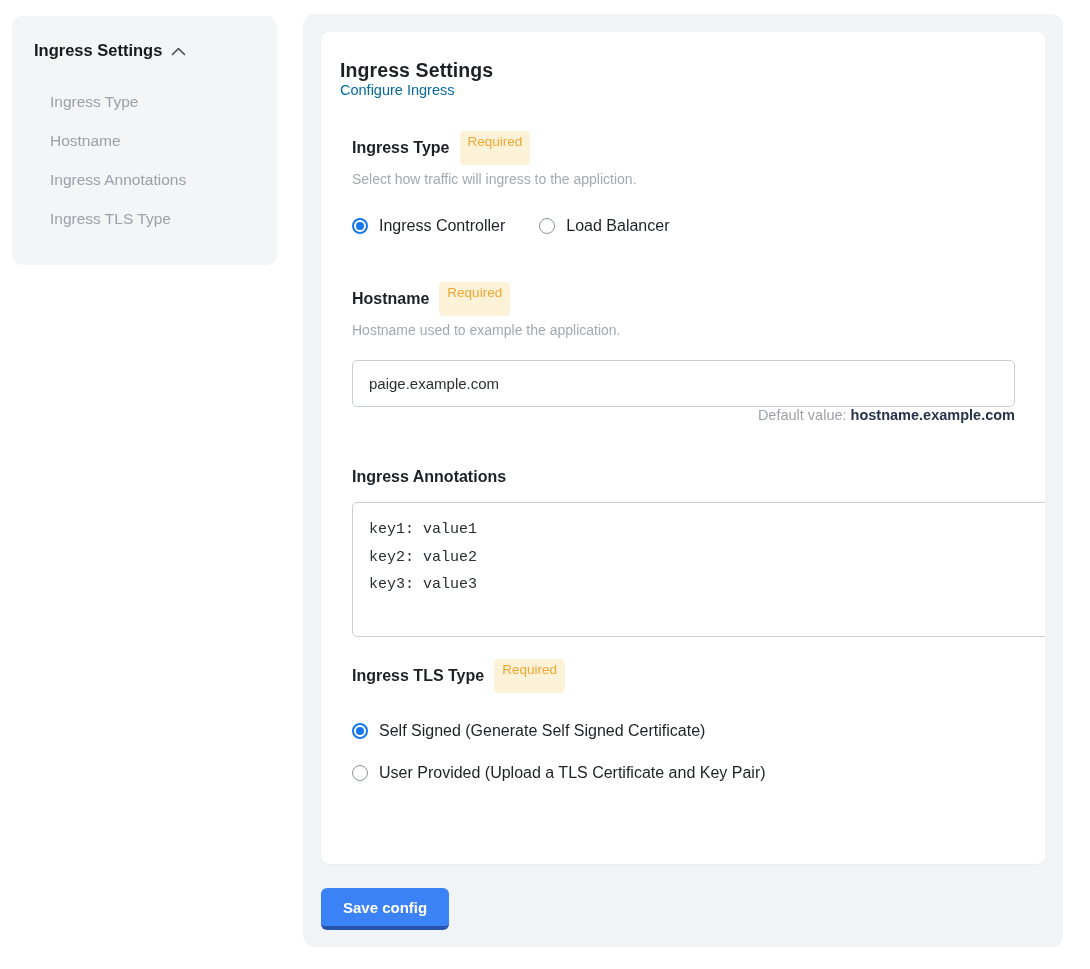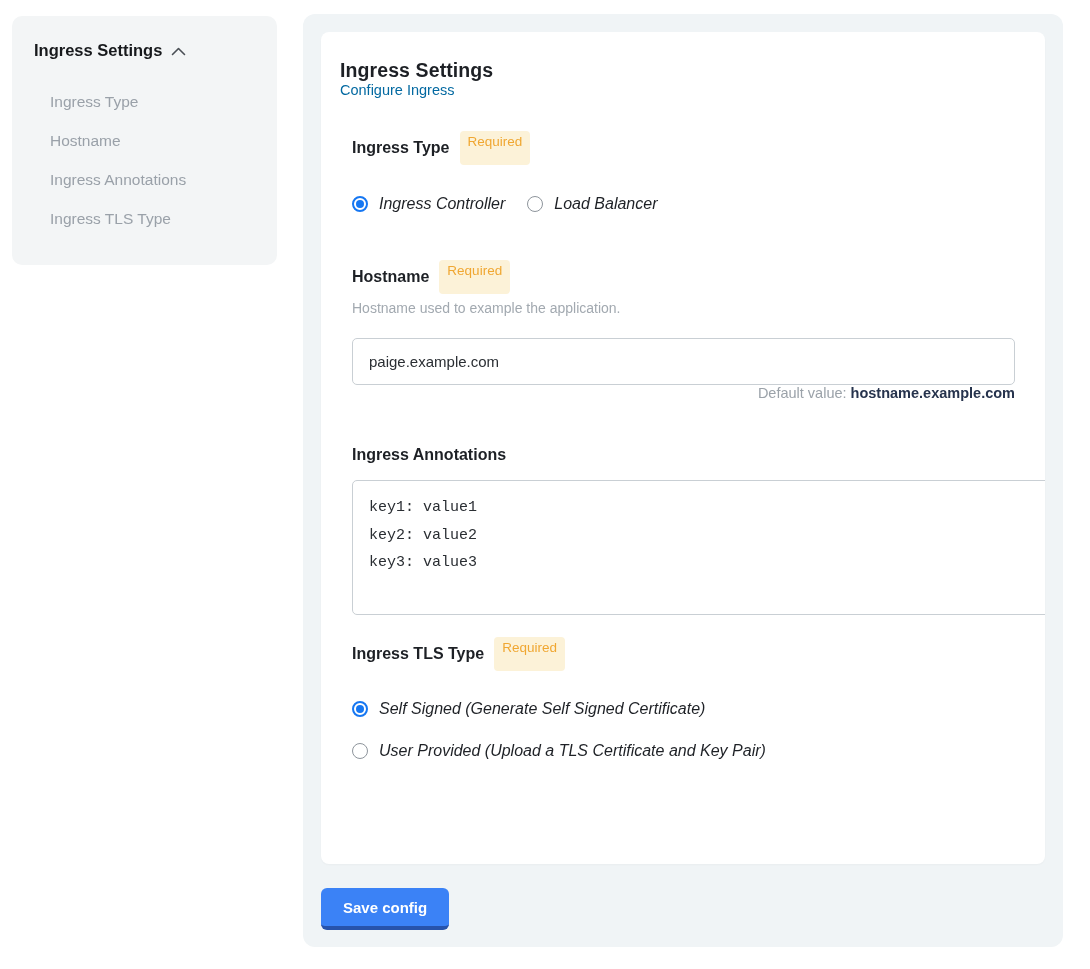--- a/index.html
+++ b/index.html
@@ -70,41 +70,41 @@
     border-radius: 4px;
   }
   .section-desc { margin-top: 6px; font-size: 14px; color: #a2a9b0; }
 
   .mt-section-1 { margin-top: 33px; }
   .mt-section   { margin-top: 47px; }
   .mt-section-a { margin-top: 45px; }
   .mt-section-t { margin-top: 22px; }
 
   
-  .radio-row { display: flex; gap: 22px; margin-top: 30px; font-style: italic; }
+  .radio-row { display: flex; gap: 34px; margin-top: 30px; }
   .radio-option {
     display: flex; align-items: center; gap: 11px;
     font-size: 16px; color: #1e2126; cursor: pointer;
   }
   .radio {
     flex: none;
     width: 16px; height: 16px;
     border-radius: 50%;
     border: 1.5px solid #8e959c;
     background: #fff;
     position: relative;
   }
   .radio.checked { border: 2px solid #1677f2; }
   .radio.checked::after {
     content: "";
     position: absolute; inset: 2px;
     border-radius: 50%;
     background: #1677f2;
   }
-  .radio-stack .radio-option { margin-top: 24px; font-style: italic; }
+  .radio-stack .radio-option { margin-top: 24px; }
   .radio-stack .radio-option:first-of-type { margin-top: 29px; }
 
   
   .text-input {
     display: block;
     margin-top: 22px;
     width: 663px; height: 47px;
     border: 1px solid #c9cfd4;
     border-radius: 5px;
     padding: 0 16px;
@@ -169,20 +169,21 @@
   <div class="card">
 
     <h1 class="card-title">Ingress Settings</h1>
     <div class="card-subtitle">Configure Ingress</div>
 
     <section class="section mt-section-1">
       <div class="section-head">
         <span class="section-label">Ingress Type</span>
         <span class="badge">Required</span>
       </div>
+      <div class="section-desc">Select how traffic will ingress to the appliction.</div>
       <div class="radio-row">
         <label class="radio-option">
           <span class="radio checked"></span>
           <span>Ingress Controller</span>
         </label>
         <label class="radio-option">
           <span class="radio"></span>
           <span>Load Balancer</span>
         </label>
       </div>

